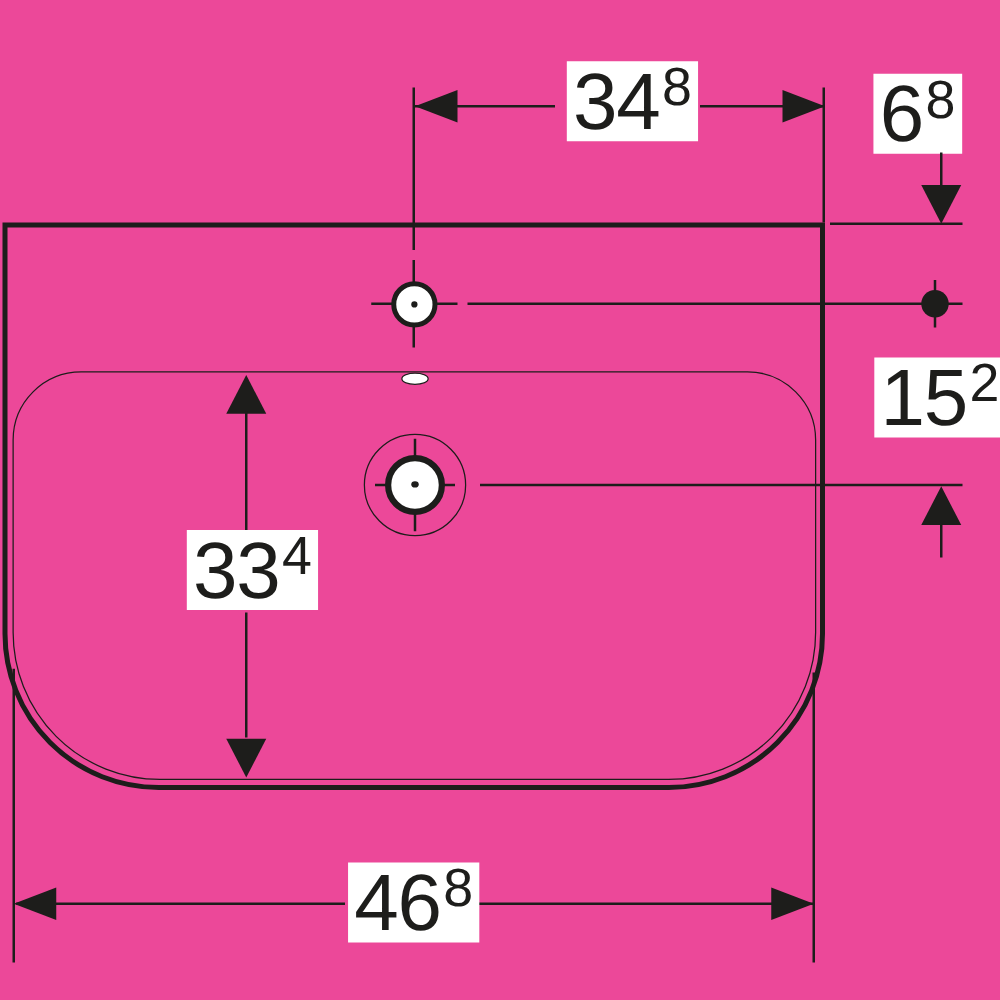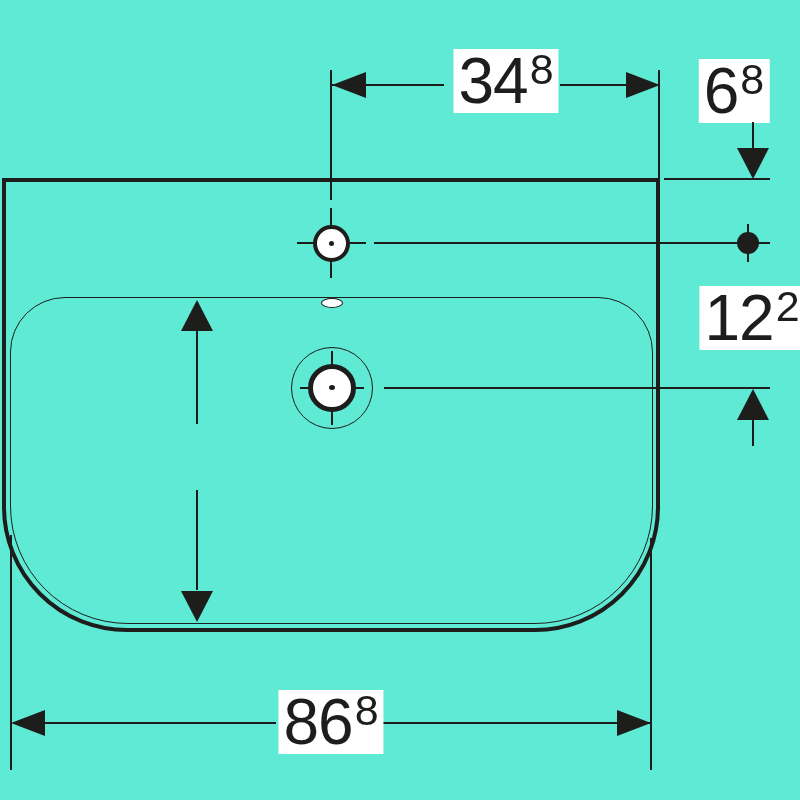--- a/index.html
+++ b/index.html
@@ -1,20 +1,20 @@
 <!DOCTYPE html>
 <html><head>
 <meta charset="utf-8">
 <style>
   :root{ --ink:#1d1d1b; }
   html,body{margin:0;padding:0;background:#ffffff;}
   .canvas{
     position:relative;
     width:800px;height:800px;
-    background:#5eead4;
+    background:#ec4899;
     font-family:"Liberation Sans", sans-serif;
     overflow:hidden;
   }
   
   .ln{position:absolute;background:var(--ink);}
   .h{height:1.8px;}
   .v{width:1.8px;}
   
   .ar{position:absolute;width:0;height:0;}
   .ar-l{border-top:13px solid transparent;border-bottom:13px solid transparent;border-right:34px solid var(--ink);}
@@ -79,31 +79,32 @@
 
   <div class="dim-text" style="left:734px;top:91px"><span>6</span><span class="sup">8</span></div>
   <div class="ln v" style="left:752px;top:122px;height:28px"></div>
   <div class="ar ar-d" style="left:737px;top:148px"></div>
   <div class="ln h" style="left:664px;top:178px;width:106px"></div>
 
   <div class="ln h" style="left:374px;top:242px;width:396px"></div>
   <div class="ln v" style="left:747px;top:224px;height:38px"></div>
   <div class="dot" style="left:737px;top:232px;width:22px;height:22px"></div>
 
-  <div class="dim-text" style="left:752px;top:318px"><span>12</span><span class="sup">2</span></div>
+  <div class="dim-text" style="left:752px;top:318px"><span>15</span><span class="sup">2</span></div>
   <div class="ln h" style="left:384px;top:387px;width:386px"></div>
   <div class="ar ar-u" style="left:737px;top:389px"></div>
   <div class="ln v" style="left:752px;top:419px;height:27px"></div>
 
   <div class="ar ar-u" style="left:181px;top:300px"></div>
   <div class="ln v" style="left:196px;top:329px;height:95px"></div>
+  <div class="dim-text" style="left:202px;top:456px"><span>33</span><span class="sup">4</span></div>
   <div class="ln v" style="left:196px;top:490px;height:100px"></div>
   <div class="ar ar-d" style="left:181px;top:591px"></div>
 
   <div class="ln v" style="left:10px;top:535px;height:235px"></div>
   <div class="ln v" style="left:650px;top:538px;height:232px"></div>
   <div class="ln h" style="left:13px;top:722px;width:263px"></div>
   <div class="ln h" style="left:380px;top:722px;width:271px"></div>
   <div class="ar ar-l" style="left:11px;top:710px"></div>
   <div class="ar ar-r" style="left:617px;top:710px"></div>
-  <div class="dim-text" style="left:331px;top:722px"><span>86</span><span class="sup">8</span></div>
+  <div class="dim-text" style="left:331px;top:722px"><span>46</span><span class="sup">8</span></div>
 
 </div>
 
 </body></html>

